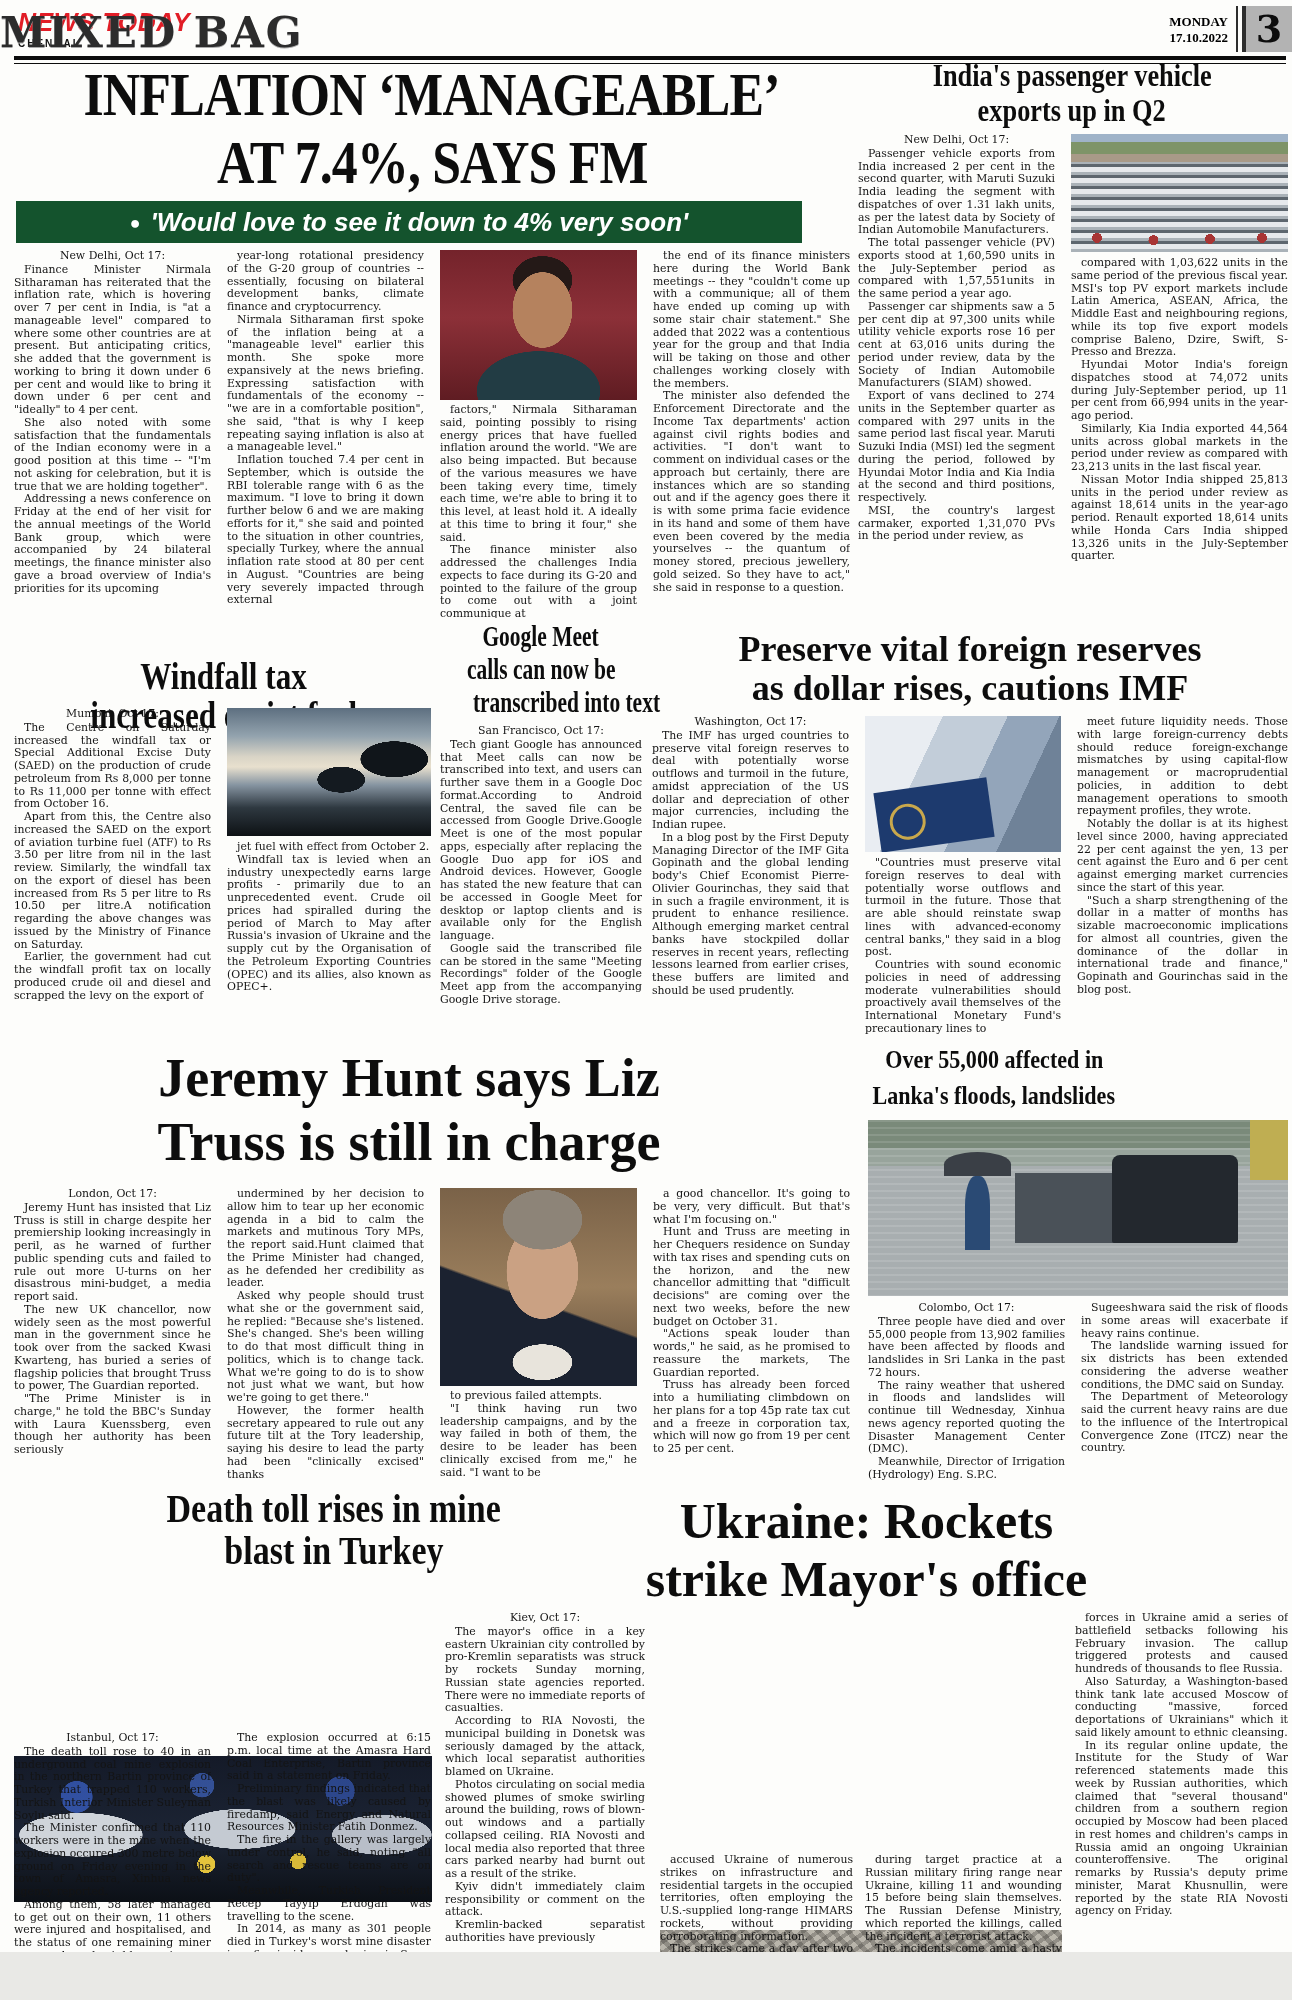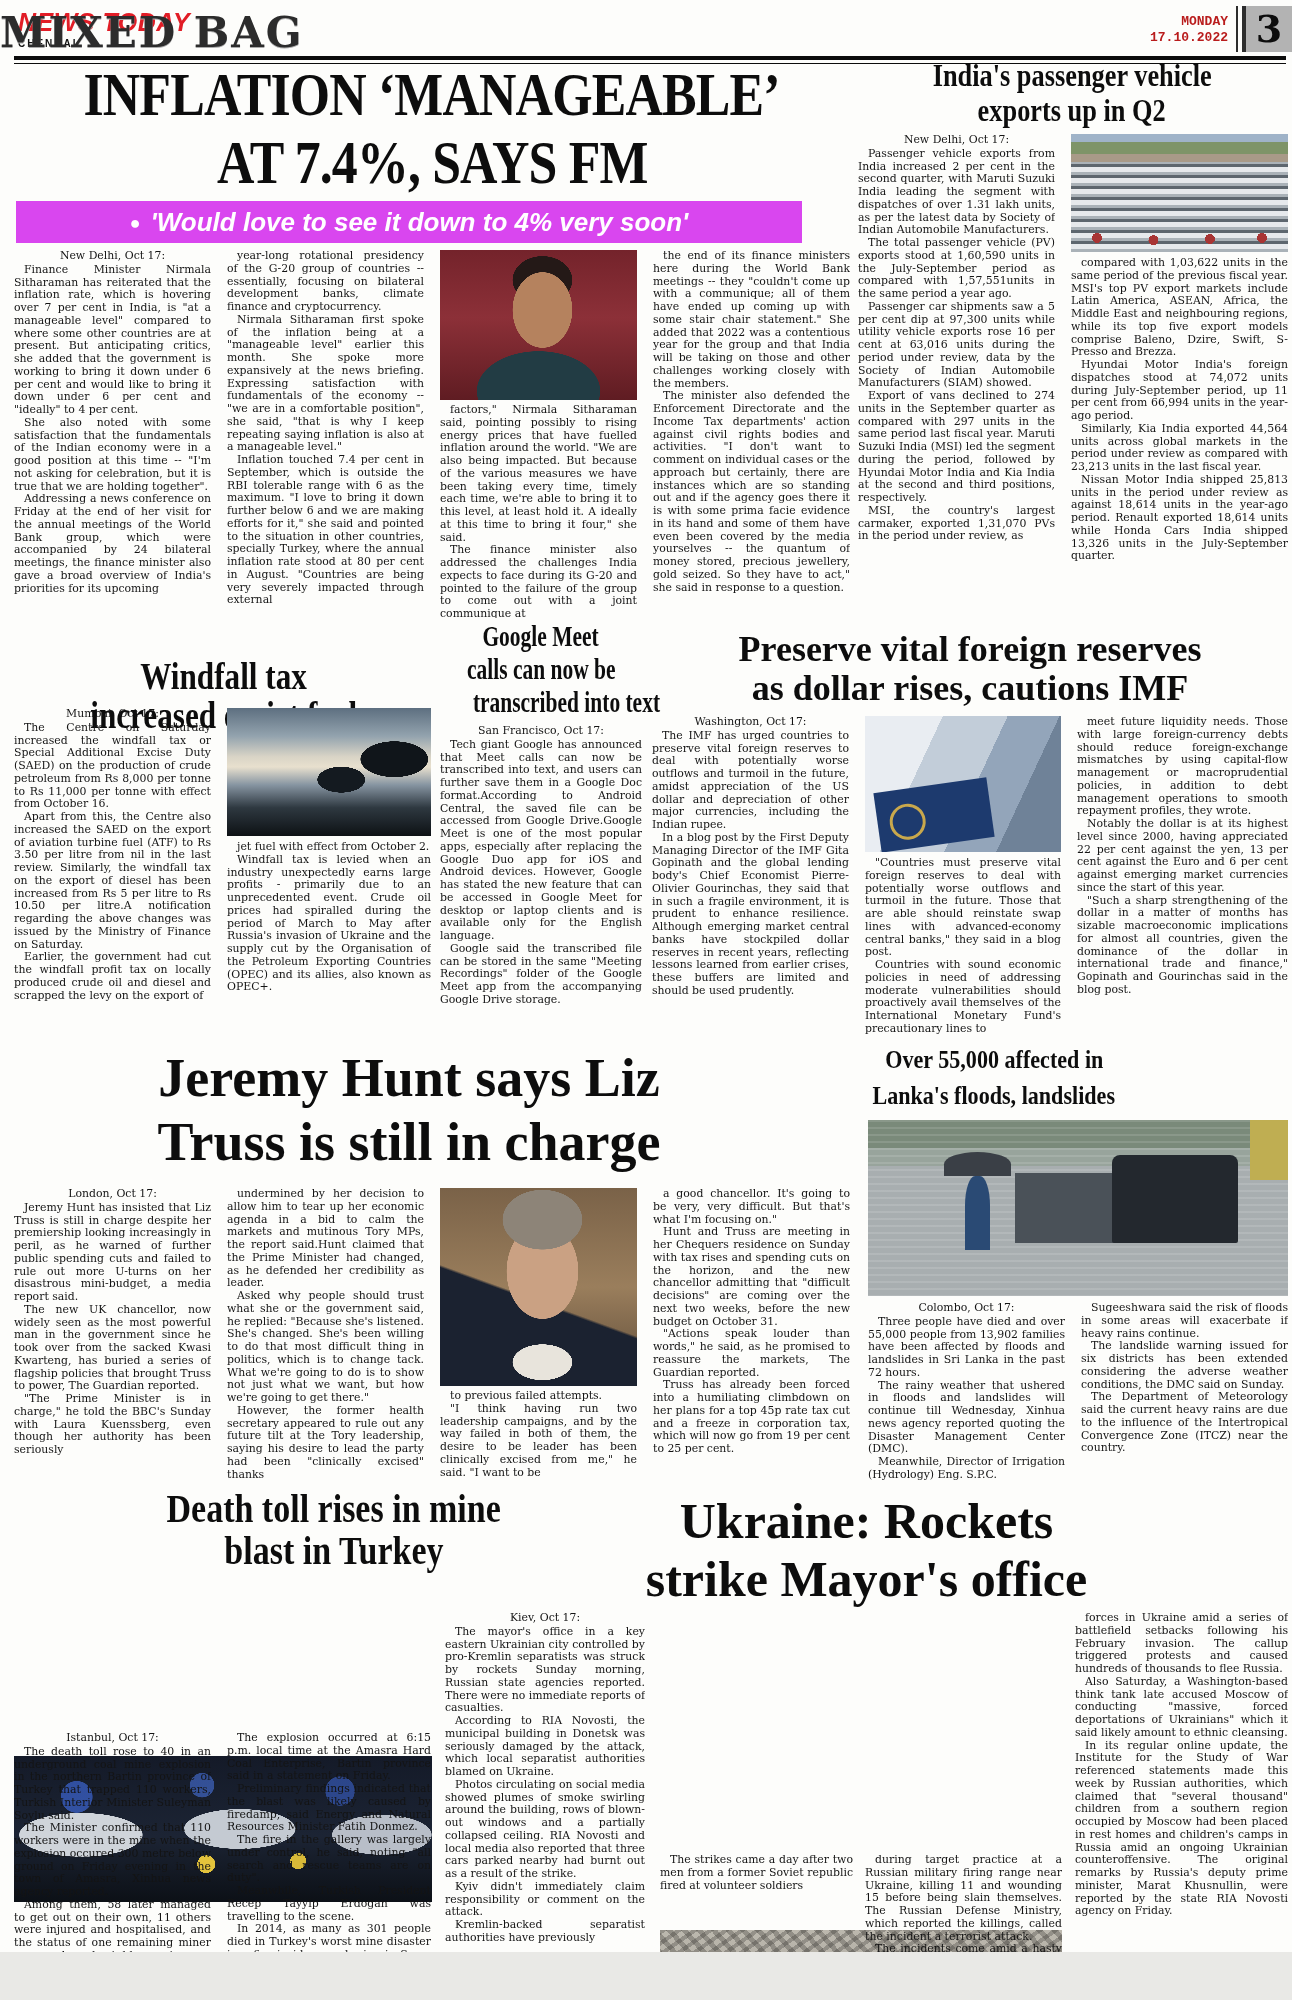--- a/index.html
+++ b/index.html
@@ -7,41 +7,41 @@
         font-family:"DejaVu Serif","Liberation Serif",serif;color:#141414;}
   .abs{position:absolute;}
   
   .brand{font-family:"Liberation Sans",sans-serif;font-weight:bold;font-style:italic;
          font-size:25px;color:#e11d26;letter-spacing:0.5px;line-height:1;}
   .city{font-family:"Liberation Sans",sans-serif;font-weight:bold;font-size:10px;
         letter-spacing:2px;color:#111;margin-top:3px;}
   .section-title{font-family:"DejaVu Serif","Liberation Serif",serif;font-weight:bold;
         font-size:42px;letter-spacing:2px;color:#2c2c2c;line-height:1;
         text-shadow:0 1px 0 #aaa;}
-  .daydate{font-family:Liberation Mono, monospace;font-weight:bold;font-size:13px;
-        color:#b91c1c;text-align:right;line-height:1.25;}
+  .daydate{font-family:Liberation Serif, serif;font-weight:bold;font-size:13px;
+        color:#000000;text-align:right;line-height:1.25;}
   .pagebox{background:#b3b3b3;border-left:4px solid #2d2d2d;text-align:center;
         font-family:"DejaVu Serif",serif;font-weight:bold;font-size:38px;color:#0d0d0d;line-height:46px;}
   .rule-double{border-top:4px solid #0c0c0c;border-bottom:1px solid #0c0c0c;height:3px;}
   
   .hl{text-align:center;color:#0d0d0d;}
   .sansH{font-family:Liberation Serif, serif;font-weight:bold;}
   .serifH{font-family:"Liberation Serif","DejaVu Serif",serif;font-weight:bold;}
   .cz{display:inline-block;white-space:nowrap;transform-origin:50% 50%;}
   .h-inflation{font-size:61px;line-height:66px;letter-spacing:-1px;} .h-inflation .cz{transform:scaleX(.85);}
   .h-passenger{font-size:31px;line-height:35px;} .h-passenger .cz{transform:scaleX(.85);}
   .h-windfall{font-size:38px;line-height:39px;} .h-windfall .cz{transform:scaleX(.82);}
   .h-google{font-size:29px;line-height:33px;} .h-google .cz{transform:scaleX(.74);}
   .h-turkey{font-size:40px;line-height:42px;} .h-turkey .cz{transform:scaleX(.85);}
   .h-lanka{font-size:26px;line-height:36px;} .h-lanka .cz{transform:scaleX(.85);}
   .h-imf{font-size:36px;line-height:39px;}
   .h-hunt{font-size:54px;line-height:64px;}
   .h-ukraine{font-size:50px;line-height:58px;}
   
-  .banner{background:#d946ef;color:#fff;text-align:center;
+  .banner{background:#14532d;color:#fff;text-align:center;
           font-family:"Liberation Sans",sans-serif;font-weight:bold;font-style:italic;
           font-size:26px;line-height:42px;}
   .banner .bullet{font-style:normal;font-size:18px;vertical-align:2px;margin-right:10px;}
   
   .cols{display:flex;gap:16px;}
   .col{overflow:hidden;font-size:10.9px;line-height:1.17;}
   .para{margin:0;text-indent:10px;text-align:justify;}
   .dl{text-align:center;margin:0 0 1px;}
   
   .photo{position:relative;overflow:hidden;}
@@ -357,20 +357,21 @@
           <p class="para">The mayor's office in a key eastern Ukrainian city controlled by pro-Kremlin separatists was struck by rockets Sunday morning, Russian state agencies reported. There were no immediate reports of casualties.</p>
           <p class="para">According to RIA Novosti, the municipal building in Donetsk was seriously damaged by the attack, which local separatist authorities blamed on Ukraine.</p>
           <p class="para">Photos circulating on social media showed plumes of smoke swirling around the building, rows of blown-out windows and a partially collapsed ceiling. RIA Novosti and local media also reported that three cars parked nearby had burnt out as a result of the strike.</p>
           <p class="para">Kyiv didn't immediately claim responsibility or comment on the attack.</p>
           <p class="para">Kremlin-backed separatist authorities have previously</p>
         </div>
     </div>
     <div class="abs photo ph-ukraine" style="left:660px;top:1608px;width:402px;height:240px;" title="Rubble and a burnt-out car beside the damaged mayor's office"></div>
     <div class="abs col" style="left:660px;top:1854px;width:193px;height:144px;">
       <div>
+          <p class="para">accused Ukraine of numerous strikes on infrastructure and residential targets in the occupied territories, often employing the U.S.-supplied long-range HIMARS rockets, without providing corroborating information.</p>
           <p class="para">The strikes came a day after two men from a former Soviet republic fired at volunteer soldiers</p>
         </div>
     </div>
     <div class="abs col" style="left:865px;top:1854px;width:197px;height:144px;">
       <div>
           <p class="para">during target practice at a Russian military firing range near Ukraine, killing 11 and wounding 15 before being slain themselves. The Russian Defense Ministry, which reported the killings, called the incident a terrorist attack.</p>
           <p class="para">The incidents come amid a hasty mobilization ordered by President Vladimir Putin to beef up Russian</p>
         </div>
     </div>
     <div class="abs col" style="left:1075px;top:1612px;width:213px;height:386px;">

